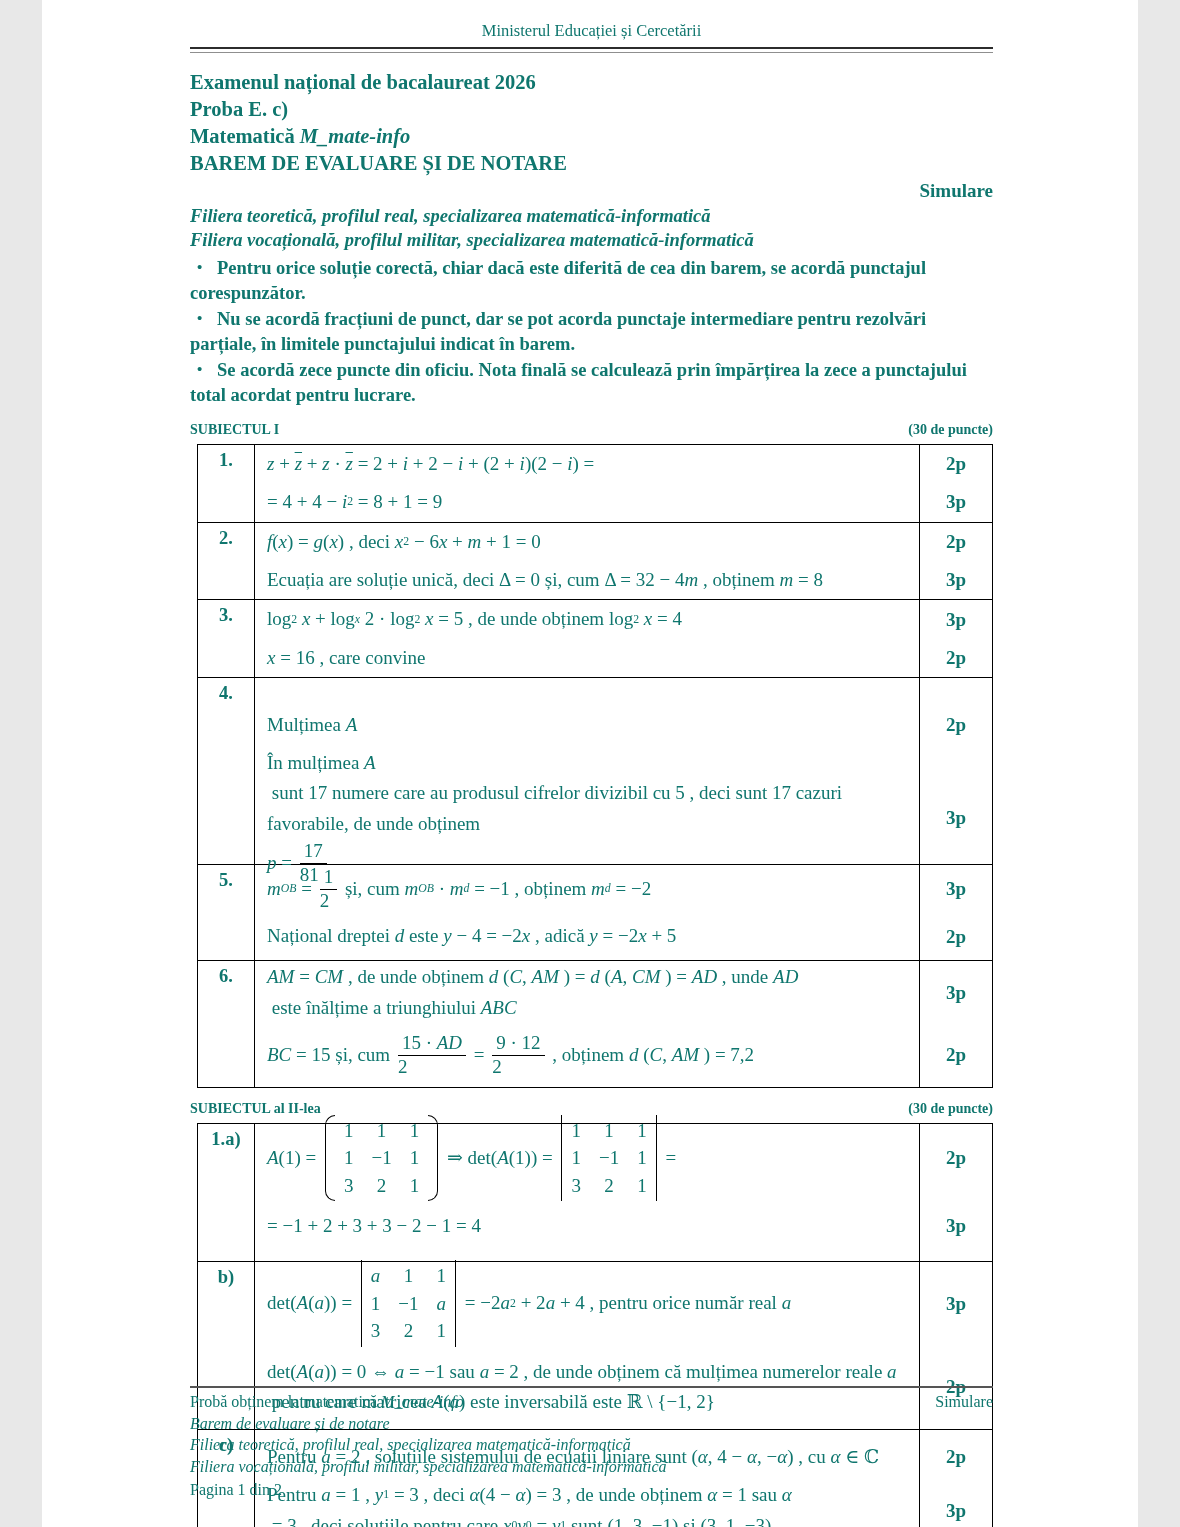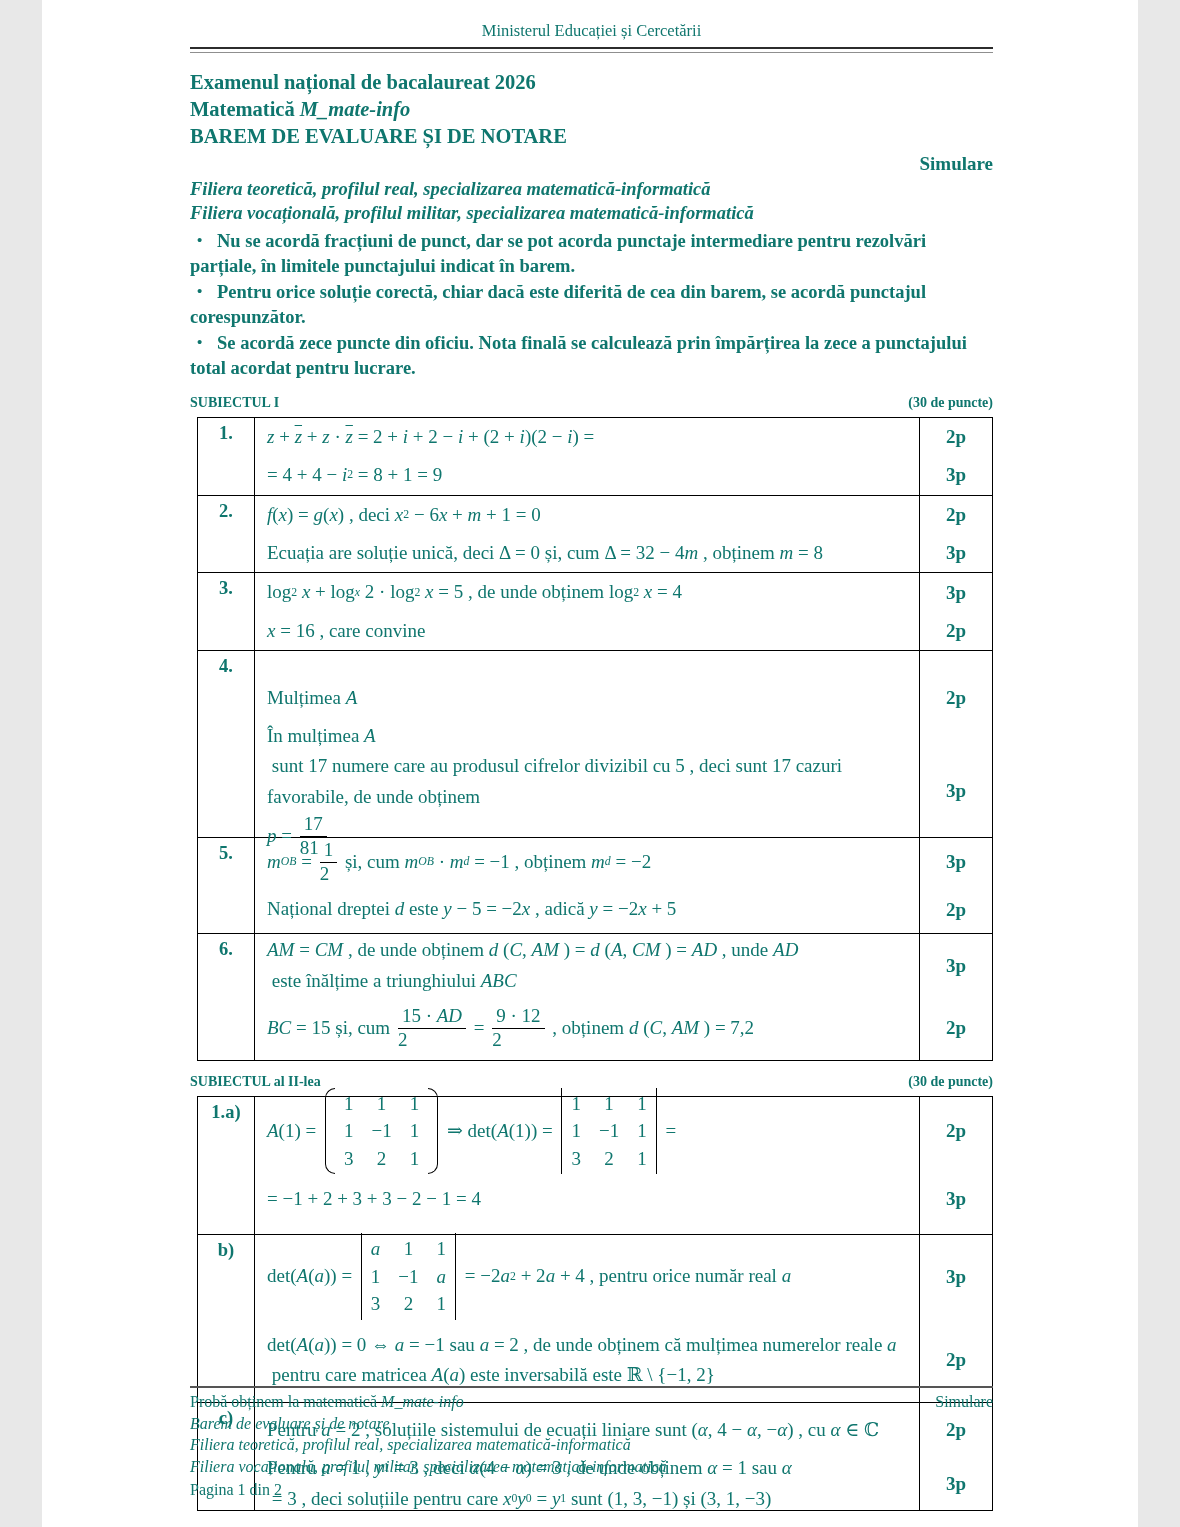--- a/index.html
+++ b/index.html
@@ -65,34 +65,35 @@
 <div class="page">
   <div class="inner">
 
     <div class="hdr">
       <div>Ministerul Educației și Cercetării</div>
     </div>
     <div class="hrule"></div>
 
     <div class="titleblock">
       <div>Examenul național de bacalaureat 2026</div>
+      <div>Proba E. c)</div>
       <div><span>Matematică </span><span class="fital">M_mate-info</span></div>
       <div>BAREM DE EVALUARE ȘI DE NOTARE</div>
     </div>
 
     <div class="simulare-top">Simulare</div>
 
     <div class="filiera">
       <div>Filiera teoretică, profilul real, specializarea matematică-informatică</div>
       <div>Filiera vocațională, profilul militar, specializarea matematică-informatică</div>
     </div>
 
     <div class="bullets" id="bullets">
+        <p class="bullet-item"><span class="bch">•</span><span>Pentru orice soluție corectă, chiar dacă este diferită de cea din barem, se acordă punctajul corespunzător.</span></p>
         <p class="bullet-item"><span class="bch">•</span><span>Nu se acordă fracțiuni de punct, dar se pot acorda punctaje intermediare pentru rezolvări parțiale, în limitele punctajului indicat în barem.</span></p>
-        <p class="bullet-item"><span class="bch">•</span><span>Pentru orice soluție corectă, chiar dacă este diferită de cea din barem, se acordă punctajul corespunzător.</span></p>
         <p class="bullet-item"><span class="bch">•</span><span>Se acordă zece puncte din oficiu. Nota finală se calculează prin împărțirea la zece a punctajului total acordat pentru lucrare.</span></p>
       </div>
 
     <div class="sechead">
       <span>SUBIECTUL I</span>
       <span>(30 de puncte)</span>
     </div>
     <div class="baremtable">
         <div class="prob">
           <div class="pnum">1.</div>
@@ -147,21 +148,21 @@
           </div>
         </div>
         <div class="prob">
           <div class="pnum">5.</div>
           <div class="plines">
             <div class="line">
               <div class="lc"><span class="it">m</span><sub class="it">OB</sub><span class="rm"> = </span><span class="frac"><span class="fnum"><span class="rm">1</span></span><span class="fden"><span class="rm">2</span></span></span><span class="rm"> și, cum </span><span class="it">m</span><sub class="it">OB</sub><span class="rm"> · </span><span class="it">m</span><sub class="it">d</sub><span class="rm"> = −1 , obținem </span><span class="it">m</span><sub class="it">d</sub><span class="rm"> = −2</span></div>
               <div class="lp">3p</div>
             </div>
             <div class="line">
-              <div class="lc"><span class="rm">Național dreptei </span><span class="it">d</span><span class="rm"> este </span><span class="it">y</span><span class="rm"> − 5 = −2</span><span class="it">x</span><span class="rm"> , adică </span><span class="it">y</span><span class="rm"> = −2</span><span class="it">x</span><span class="rm"> + 5</span></div>
+              <div class="lc"><span class="rm">Național dreptei </span><span class="it">d</span><span class="rm"> este </span><span class="it">y</span><span class="rm"> − 4 = −2</span><span class="it">x</span><span class="rm"> , adică </span><span class="it">y</span><span class="rm"> = −2</span><span class="it">x</span><span class="rm"> + 5</span></div>
               <div class="lp">2p</div>
             </div>
           </div>
         </div>
         <div class="prob">
           <div class="pnum">6.</div>
           <div class="plines">
             <div class="line">
               <div class="lc"><span class="it">AM</span><span class="rm"> = </span><span class="it">CM</span><span class="rm"> , de unde obținem </span><span class="it">d</span><span class="rm"> (</span><span class="it">C</span><span class="rm">, </span><span class="it">AM</span><span class="rm"> ) = </span><span class="it">d</span><span class="rm"> (</span><span class="it">A</span><span class="rm">, </span><span class="it">CM</span><span class="rm"> ) = </span><span class="it">AD</span><span class="rm"> , unde </span><span class="it">AD</span><span class="rm"> este înălțime a triunghiului </span><span class="it">ABC</span></div>
               <div class="lp">3p</div>

